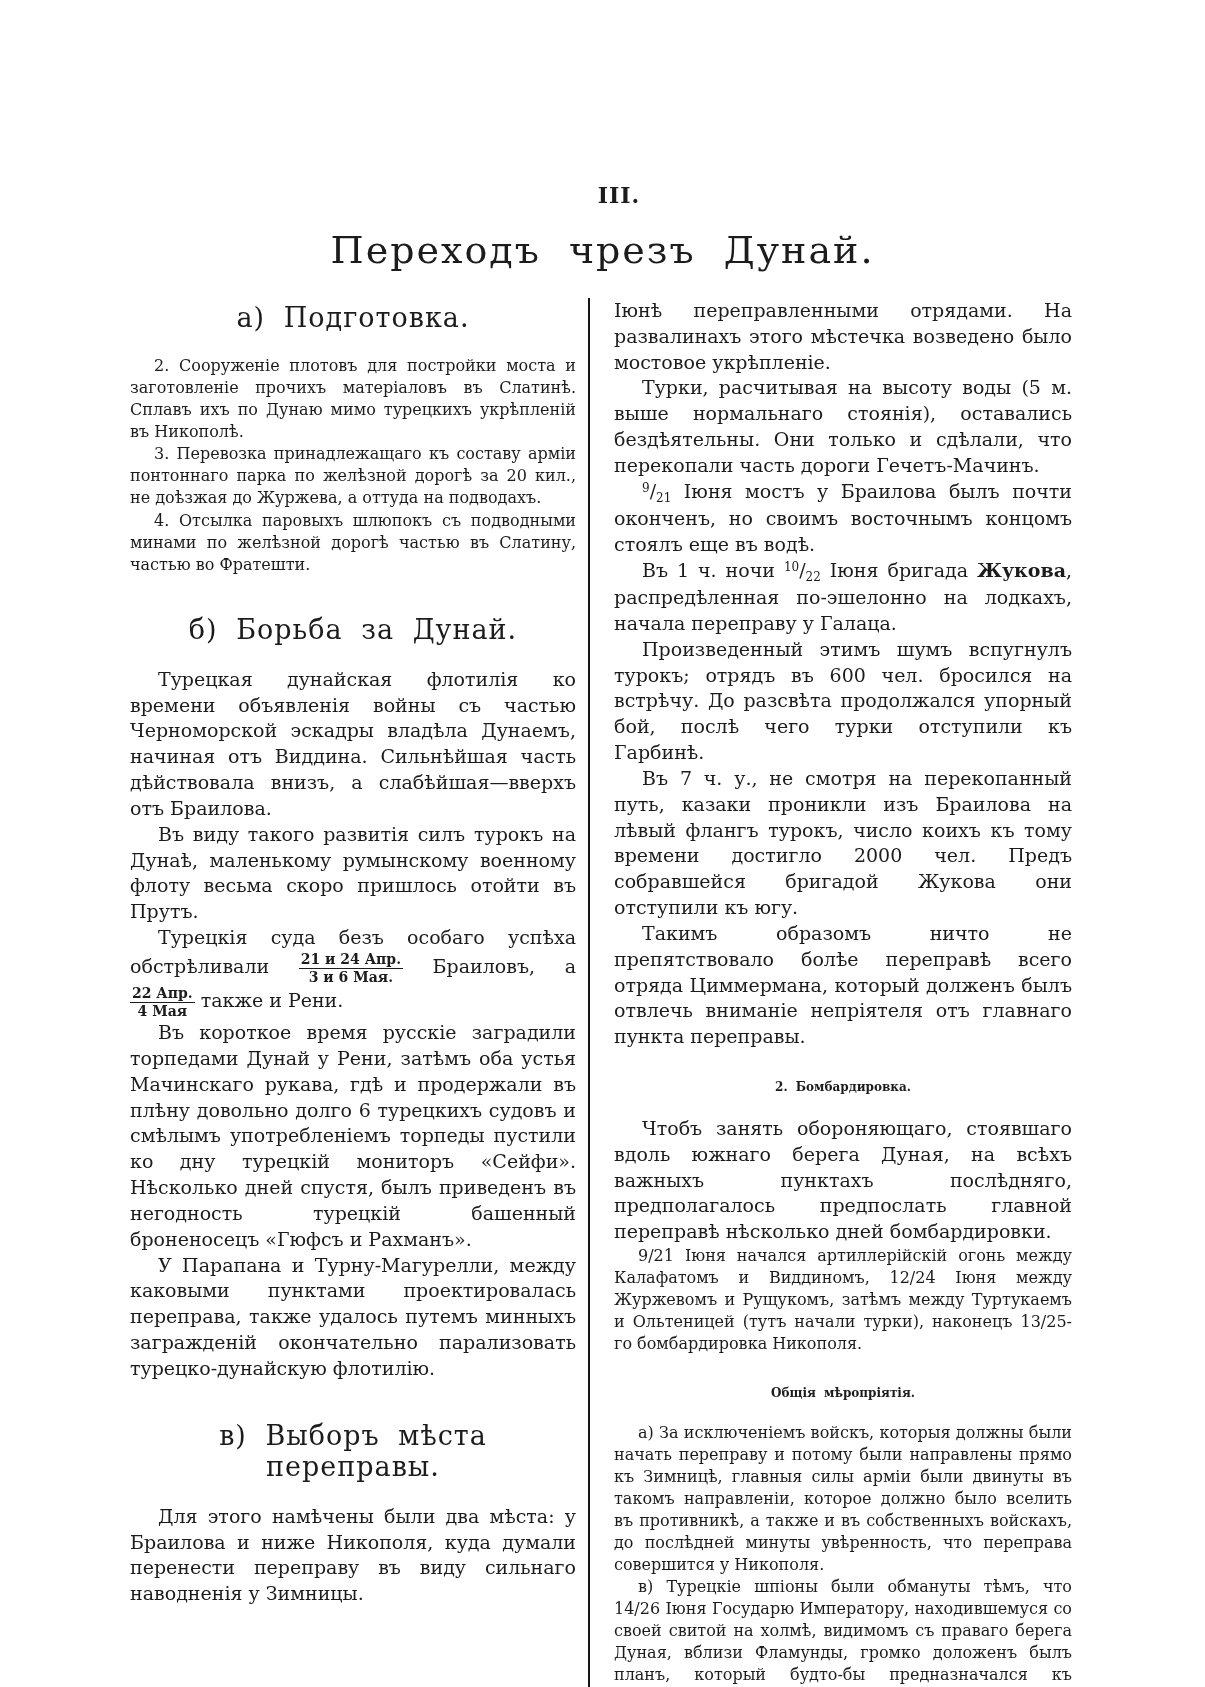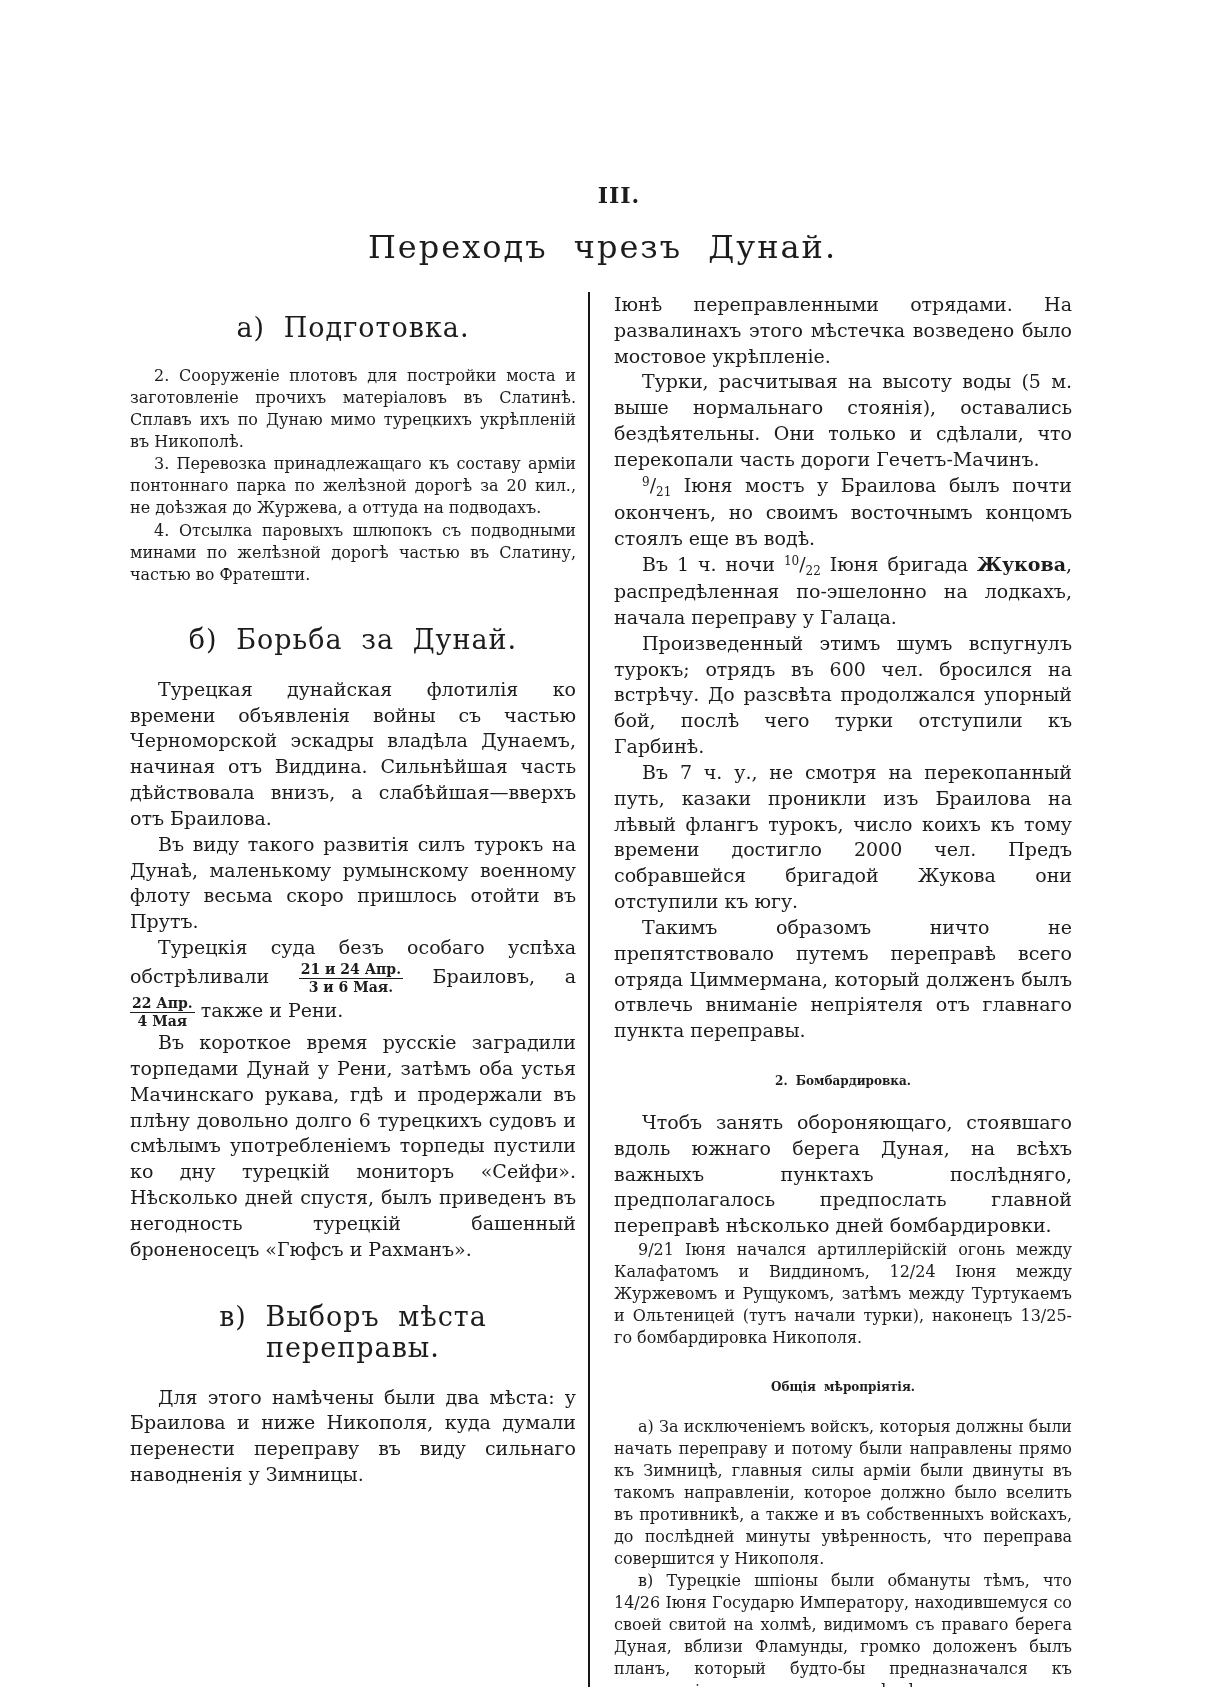--- a/index.html
+++ b/index.html
@@ -15,42 +15,42 @@
     padding-top:182px;
     text-align:center;
     font-size:22px;
     font-weight:bold;
     letter-spacing:1px;
     padding-left:33px;
   }
   .page-title {
     margin-top:20px;
     text-align:center;
-    font-size:32px;
+    font-size:38px;
     letter-spacing:2px;
     word-spacing:14px;
   }
 
   .columns {
     display:flex;
     align-items:stretch;
     margin:26px 0 0 130px;
   }
   .col-left  { width:446px; }
   .divider   { width:2px; background:#161616; margin-left:12px; }
   .col-right { width:458px; margin-left:24px; }
 
   .heading {
     text-align:center;
     font-size:27px;
     letter-spacing:1px;
     word-spacing:9px;
     margin:38px 0 22px 0;
   }
-  .heading.first { margin-top:20px; }
+  .heading.first { margin-top:4px; }
 
   .subheading {
     text-align:center;
     font-weight:bold;
     font-size:12px;
     word-spacing:4px;
     margin:30px 0 22px 0;
   }
 
   .para {
@@ -91,32 +91,33 @@
     <div class="col-left">
         <div class="heading first">а) Подготовка.</div>
         <p class="para petit">2. Сооруженіе плотовъ для постройки моста и заготовленіе прочихъ матеріаловъ въ Слатинѣ. Сплавъ ихъ по Дунаю мимо турецкихъ укрѣпленій въ Никополѣ.</p>
         <p class="para petit">3. Перевозка принадлежащаго къ составу арміи понтоннаго парка по желѣзной дорогѣ за 20 кил., не доѣзжая до Журжева, а оттуда на подводахъ.</p>
         <p class="para petit">4. Отсылка паровыхъ шлюпокъ съ подводными минами по желѣзной дорогѣ частью въ Слатину, частью во Фратешти.</p>
         <div class="heading">б) Борьба за Дунай.</div>
         <p class="para">Турецкая дунайская флотилія ко времени объявленія войны съ частью Черноморской эскадры владѣла Дунаемъ, начиная отъ Виддина. Сильнѣйшая часть дѣйствовала внизъ, а слабѣйшая—вверхъ отъ Браилова.</p>
         <p class="para">Въ виду такого развитія силъ турокъ на Дунаѣ, маленькому румынскому военному флоту весьма скоро пришлось отойти въ Прутъ.</p>
         <p class="para">Турецкія суда безъ особаго успѣха обстрѣливали <span class="vfrac"><span class="num">21 и 24 Апр.</span><span class="den">3 и 6 Мая.</span></span> Браиловъ, а <span class="vfrac"><span class="num">22 Апр.</span><span class="den">4 Мая</span></span> также и Рени.</p>
         <p class="para">Въ короткое время русскіе заградили торпедами Дунай у Рени, затѣмъ оба устья Мачинскаго рукава, гдѣ и продержали въ плѣну довольно долго 6 турецкихъ судовъ и смѣлымъ употребленіемъ торпеды пустили ко дну турецкій мониторъ «Сейфи». Нѣсколько дней спустя, былъ приведенъ въ негодность турецкій башенный броненосецъ «Гюфсъ и Рахманъ».</p>
+        <p class="para">У Парапана и Турну-Магурелли, между каковыми пунктами проектировалась переправа, также удалось путемъ минныхъ загражденій окончательно парализовать турецко-дунайскую флотилію.</p>
         <div class="heading">в) Выборъ мѣста переправы.</div>
         <p class="para">Для этого намѣчены были два мѣста: у Браилова и ниже Никополя, куда думали перенести переправу въ виду сильнаго наводненія у Зимницы.</p>
       </div>
     <div class="divider"></div>
     <div class="col-right">
         <p class="para noindent">Іюнѣ переправленными отрядами. На развалинахъ этого мѣстечка возведено было мостовое укрѣпленіе.</p>
         <p class="para">Турки, расчитывая на высоту воды (5 м. выше нормальнаго стоянія), оставались бездѣятельны. Они только и сдѣлали, что перекопали часть дороги Гечетъ-Мачинъ.</p>
         <p class="para"><span class="ssf"><sup>9</sup>/<sub>21</sub></span> Іюня мостъ у Браилова былъ почти оконченъ, но своимъ восточнымъ концомъ стоялъ еще въ водѣ.</p>
         <p class="para">Въ 1 ч. ночи <span class="ssf"><sup>10</sup>/<sub>22</sub></span> Іюня бригада <b class="emph">Жукова</b>, распредѣленная по-эшелонно на лодкахъ, начала переправу у Галаца.</p>
         <p class="para">Произведенный этимъ шумъ вспугнулъ турокъ; отрядъ въ 600 чел. бросился на встрѣчу. До разсвѣта продолжался упорный бой, послѣ чего турки отступили къ Гарбинѣ.</p>
         <p class="para">Въ 7 ч. у., не смотря на перекопанный путь, казаки проникли изъ Браилова на лѣвый флангъ турокъ, число коихъ къ тому времени достигло 2000 чел. Предъ собравшейся бригадой Жукова они отступили къ югу.</p>
-        <p class="para">Такимъ образомъ ничто не препятствовало путемъ переправѣ всего отряда Циммермана, который долженъ былъ отвлечь вниманіе непріятеля отъ главнаго пункта переправы.</p>
+        <p class="para">Такимъ образомъ ничто не препятствовало болѣе переправѣ всего отряда Циммермана, который долженъ былъ отвлечь вниманіе непріятеля отъ главнаго пункта переправы.</p>
         <div class="subheading">2. Бомбардировка.</div>
         <p class="para">Чтобъ занять обороняющаго, стоявшаго вдоль южнаго берега Дуная, на всѣхъ важныхъ пунктахъ послѣдняго, предполагалось предпослать главной переправѣ нѣсколько дней бомбардировки.</p>
         <p class="para petit">9/21 Іюня начался артиллерійскій огонь между Калафатомъ и Виддиномъ, 12/24 Іюня между Журжевомъ и Рущукомъ, затѣмъ между Туртукаемъ и Ольтеницей (тутъ начали турки), наконецъ 13/25-го бомбардировка Никополя.</p>
         <div class="subheading">Общія мѣропріятія.</div>
         <p class="para petit">а) За исключеніемъ войскъ, которыя должны были начать переправу и потому были направлены прямо къ Зимницѣ, главныя силы арміи были двинуты въ такомъ направленіи, которое должно было вселить въ противникѣ, а также и въ собственныхъ войскахъ, до послѣдней минуты увѣренность, что переправа совершится у Никополя.</p>
         <p class="para petit">в) Турецкіе шпіоны были обмануты тѣмъ, что 14/26 Іюня Государю Императору, находившемуся со своей свитой на холмѣ, видимомъ съ праваго берега Дуная, вблизи Фламунды, громко доложенъ былъ планъ, который будто-бы предназначался къ исполненію на этомъ самомъ мѣстѣ.</p>
       </div>
   </div>
 </div>
 

